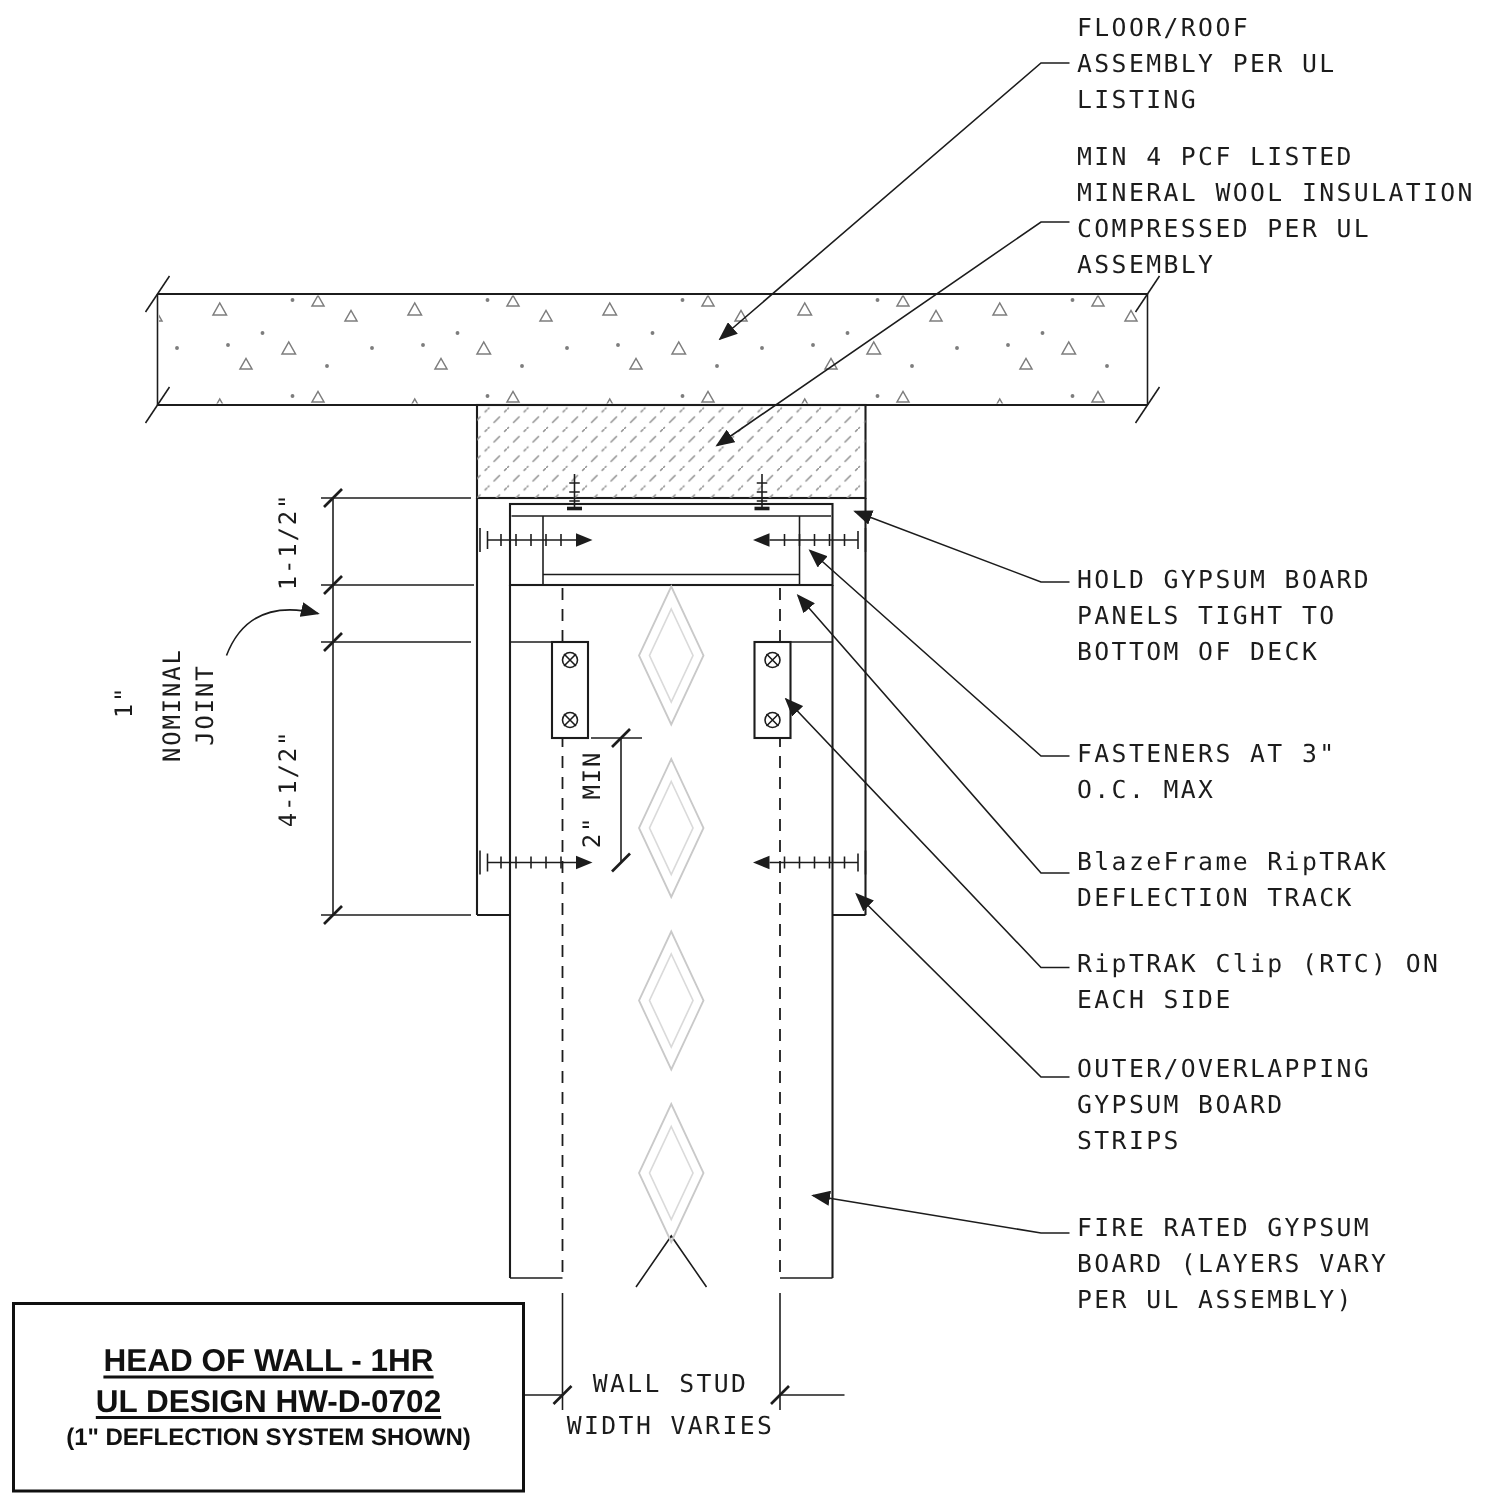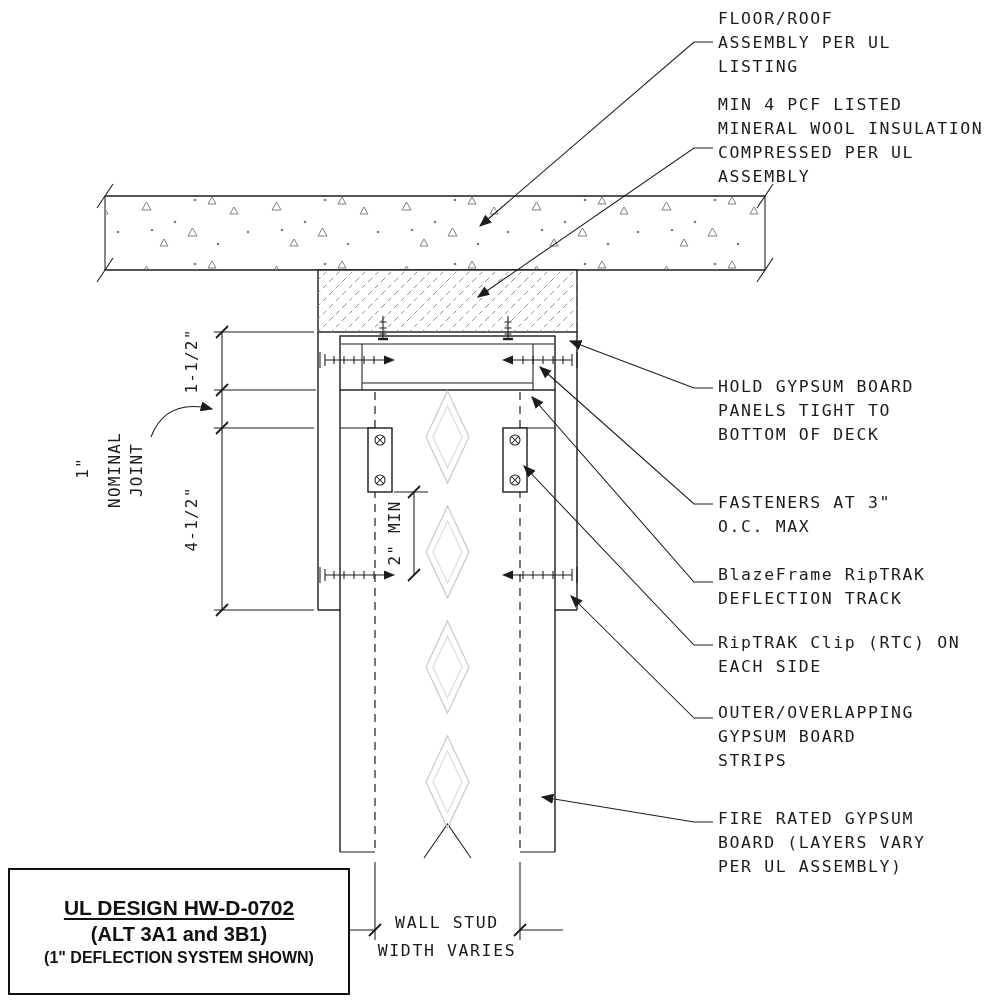--- a/index.html
+++ b/index.html
@@ -220,18 +220,18 @@
     <text class="cad" x="718" y="742">GYPSUM BOARD</text>
     <text class="cad" x="718" y="766">STRIPS</text>
 
     <text class="cad" x="718" y="824">FIRE RATED GYPSUM</text>
     <text class="cad" x="718" y="848">BOARD (LAYERS VARY</text>
     <text class="cad" x="718" y="872">PER UL ASSEMBLY)</text>
   </g>
 </svg>
 
 <div class="titleblock">
+  <div class="tb-l1">HEAD OF WALL - 1HR</div>
   <div class="tb-l2">UL DESIGN HW-D-0702</div>
-  <div class="tb-l3">(ALT 3A1 and 3B1)</div>
   <div class="tb-l4">(1" DEFLECTION SYSTEM SHOWN)</div>
 </div>
 
 </div>
 
 </body></html>

